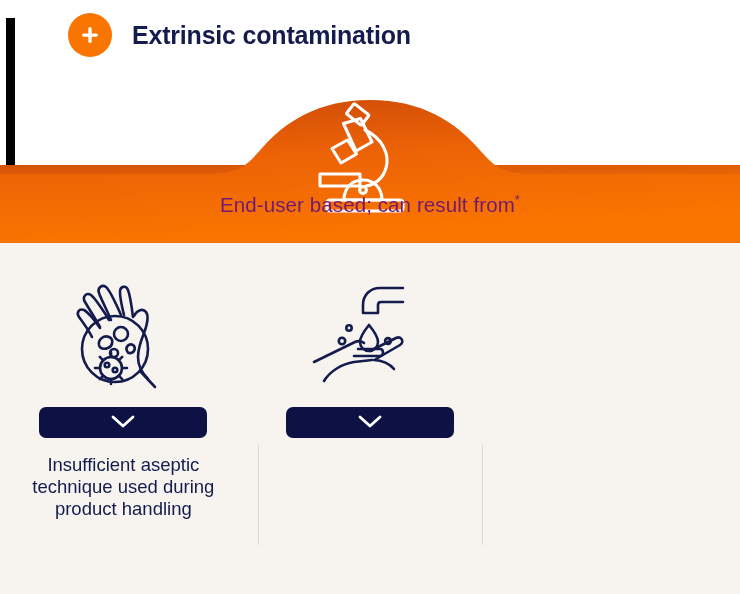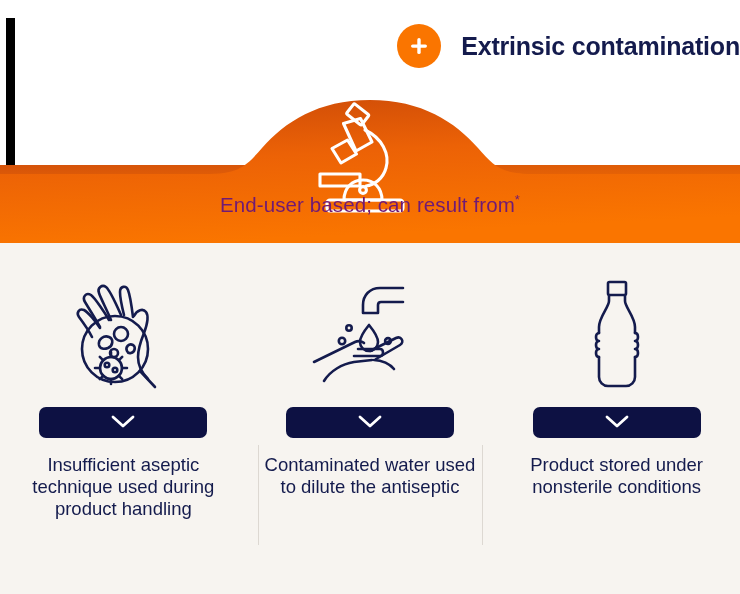--- a/index.html
+++ b/index.html
@@ -26,27 +26,26 @@
     top: 18px;
     width: 9px;
     height: 167px;
     background: #000000;
   }
 
   
   .header {
     position: absolute;
     left: 0;
-    top: 15px;
+    top: 4px;
     width: 740px;
     height: 62px;
     display: flex;
     align-items: center;
-    padding-left: 120px;
-    justify-content: flex-end;
+    padding-left: 68px;
   }
 
   .plus-badge {
     width: 44px;
     height: 44px;
     border-radius: 50%;
     background: #FA7500;
     position: relative;
     flex: 0 0 auto;
   }
@@ -285,44 +284,18 @@
             <path d="M66,80 C74,80 82,84 86,89"></path>
           </svg>
         </div>
         <button class="chev-btn">
           <span>
             <svg width="26" height="15" viewBox="0 0 26 15" fill="none" stroke="#ffffff" stroke-width="2.8" stroke-linecap="round" stroke-linejoin="round">
               <path d="M3,3 L13,12 L23,3"></path>
             </svg>
           </span>
         </button>
-        <div class="col-caption">Contaminated water used to dilute the antiseptic</div>
       </div>
 
-      <div class="col">
-        <div class="col-icon">
-          <svg width="66" height="112" viewBox="0 0 66 112" fill="none" stroke="#141B4D" stroke-width="2.6" stroke-linecap="round" stroke-linejoin="round">
-
-            <rect x="24" y="3" width="18" height="13" rx="1.5"></rect>
-
-            <path d="M25,16 L25,22 C25,28 15,38 15,48 L15,54"></path>
-            <path d="M41,16 L41,22 C41,28 51,38 51,48 L51,54"></path>
-
-            <path d="M15,54 C11,54 11,62 15,62 C11,62 11,70 15,70 C11,70 11,78 15,78"></path>
-
-            <path d="M51,54 C55,54 55,62 51,62 C55,62 55,70 51,70 C55,70 55,78 51,78"></path>
-
-            <path d="M15,78 L15,98 C15,103 19,107 24,107 L42,107 C47,107 51,103 51,98 L51,78"></path>
-          </svg>
-        </div>
-        <button class="chev-btn">
-          <span>
-            <svg width="26" height="15" viewBox="0 0 26 15" fill="none" stroke="#ffffff" stroke-width="2.8" stroke-linecap="round" stroke-linejoin="round">
-              <path d="M3,3 L13,12 L23,3"></path>
-            </svg>
-          </span>
-        </button>
-        <div class="col-caption">Product stored under nonsterile conditions</div>
-      </div>
 
     </div>
   </div>
 </div>
 
 </body></html>

